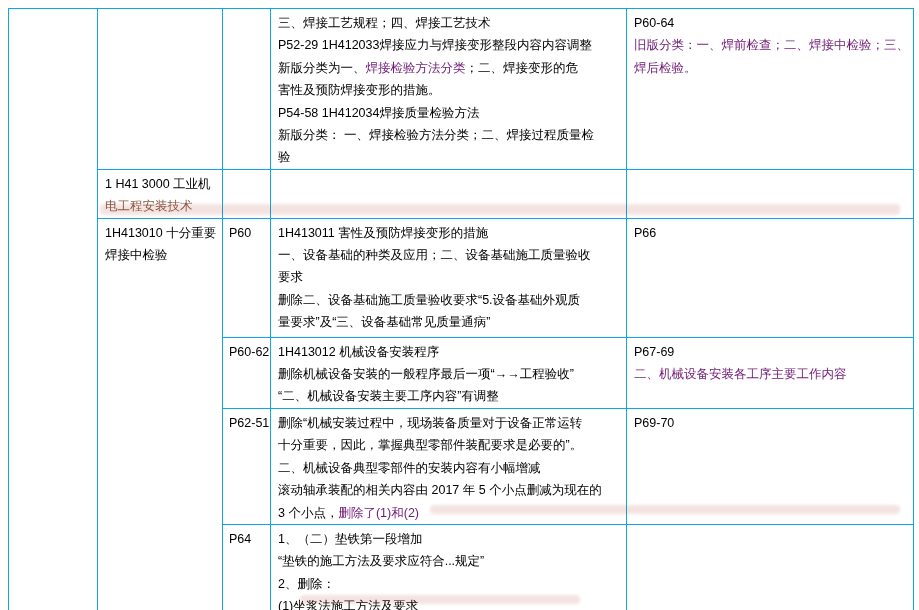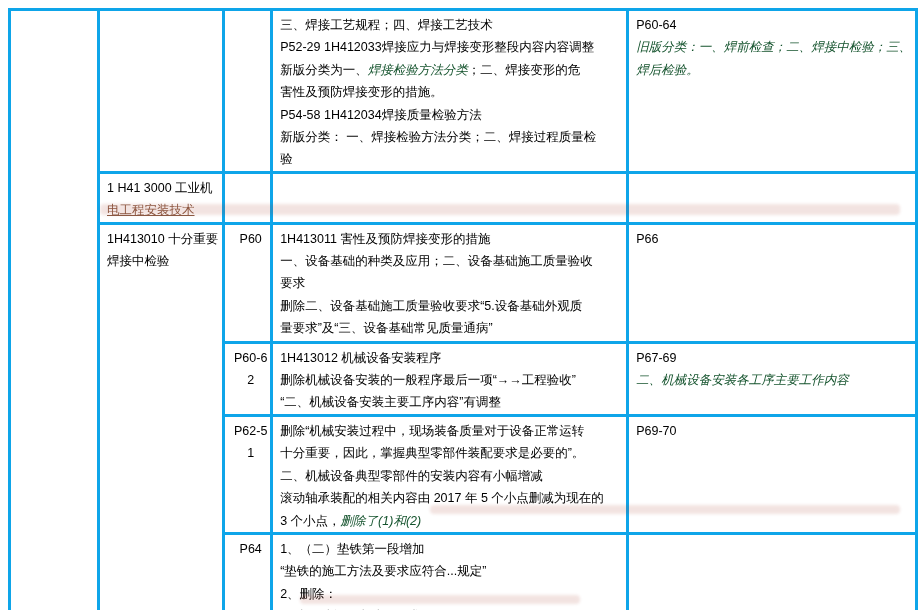--- a/index.html
+++ b/index.html
@@ -6,28 +6,28 @@
   body{
     width:919px;height:610px;position:relative;background:#ffffff;
     font-family:"Liberation Sans","DejaVu Sans",sans-serif;
     font-size:12.5px;color:#000;overflow:hidden;
   }
   table.cmp{
     position:absolute;left:8px;top:8px;
     border-collapse:collapse;table-layout:fixed;
   }
   td{
-    border:3px solid #0ea5e9;vertical-align:top;overflow:hidden;
+    border:1px solid #0ea5e9;vertical-align:top;overflow:hidden;
     padding:3px 4px 0 7px;
   }
-  td.pgcol{padding:3px 0 0 6px;text-align:center;}
+  td.pgcol{padding:3px 0 0 6px;}
   .ln{white-space:pre;line-height:22.4px;min-height:22.4px;}
   .pg{word-break:break-all;line-height:22.4px;white-space:normal;}
-  .red{color:#14532d;font-style:italic;}
-  .brown{color:#8a5a44;text-decoration:underline;}
+  .red{color:#701a75;}
+  .brown{color:#8a5a44;}
   .smudge{
     position:absolute;background:#a0321e;opacity:0.13;
     filter:blur(1.5px);border-radius:4px;pointer-events:none;
   }
 </style>
 </head>
 <body>
 
 <table class="cmp">
   <colgroup>

